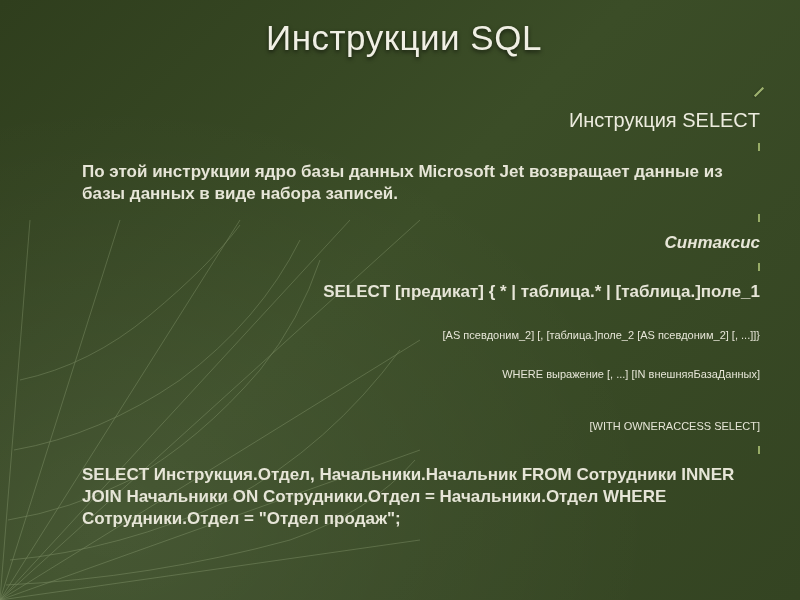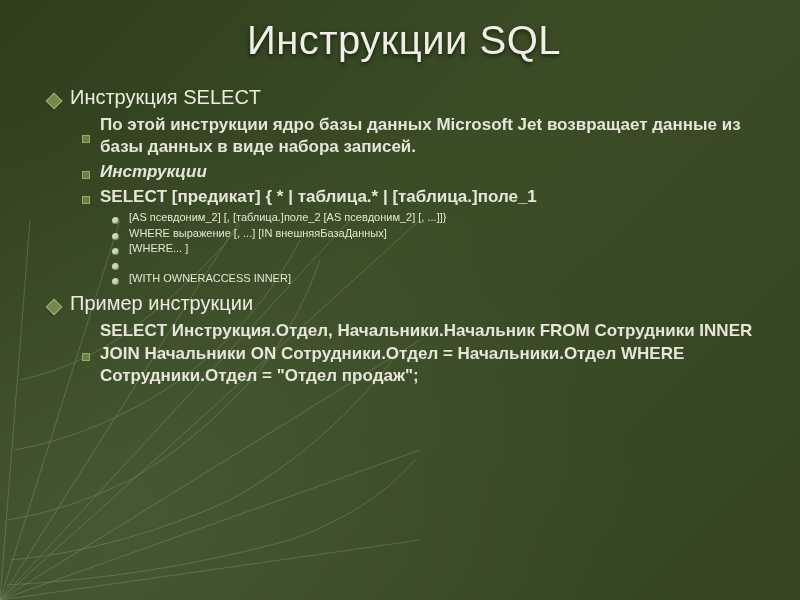--- a/index.html
+++ b/index.html
@@ -30,34 +30,35 @@
     stroke-width: 0.6;
     fill: none;
   }
   .slide {
     position: absolute; inset: 0;
     padding: 18px 40px 20px 48px;
   }
   h1.title {
     text-align: center;
     font-weight: 400;
-    font-size: 40px;
+    font-size: 35px;
     color: #f0efe4;
     text-shadow: 0 2px 4px rgba(0,0,0,0.6);
     margin-bottom: 22px;
     letter-spacing: 0.5px;
   }
   ul { list-style: none; }
   .lvl1 > li { margin-bottom: 6px; }
   .lvl1 > li > .row,
   .lvl2 > li > .row,
   .lvl3 > li > .row {
     display: flex;
-    align-items: center;
+    align-items: flex-end;
     gap: 10px;
+    flex-direction: column;
   }
   .bullet1 {
     flex: 0 0 12px; height: 12px;
     margin-top: 6px;
     background: #75894f;
     border: 1px solid #9cb06e;
     transform: rotate(45deg);
     box-shadow: 0 1px 2px rgba(0,0,0,0.4);
   }
   .bullet2 {
@@ -124,21 +125,21 @@
       <ul class="lvl2">
         <li>
           <div class="row">
             <span class="bullet2"></span>
             <span class="lvl2-text">По этой инструкции ядро базы данных Microsoft Jet возвращает данные из базы данных в виде набора записей.</span>
           </div>
         </li>
         <li>
           <div class="row">
             <span class="bullet2"></span>
-            <span class="lvl2-text italic">Инструкции</span>
+            <span class="lvl2-text italic">Синтаксис</span>
           </div>
         </li>
         <li>
           <div class="row">
             <span class="bullet2"></span>
             <span class="lvl2-text">SELECT [предикат] { * | таблица.* | [таблица.]поле_1</span>
           </div>
 
           <ul class="lvl3">
             <li>
@@ -149,44 +150,34 @@
             </li>
             <li>
               <div class="row">
                 <span class="bullet3"></span>
                 <span class="lvl3-text">WHERE выражение [, ...] [IN внешняяБазаДанных]</span>
               </div>
             </li>
             <li>
               <div class="row">
                 <span class="bullet3"></span>
-                <span class="lvl3-text">[WHERE... ]</span>
               </div>
             </li>
             <li>
               <div class="row">
                 <span class="bullet3"></span>
-              </div>
-            </li>
-            <li>
-              <div class="row">
-                <span class="bullet3"></span>
-                <span class="lvl3-text">[WITH OWNERACCESS INNER]</span>
+                <span class="lvl3-text">[WITH OWNERACCESS SELECT]</span>
               </div>
             </li>
           </ul>
         </li>
       </ul>
     </li>
 
     <li>
-      <div class="row">
-        <span class="bullet1"></span>
-        <span class="lvl1-text">Пример инструкции</span>
-      </div>
 
       <ul class="lvl2">
         <li>
           <div class="row">
             <span class="bullet2"></span>
             <span class="lvl2-text">SELECT Инструкция.Отдел, Начальники.Начальник FROM Сотрудники INNER JOIN Начальники ON Сотрудники.Отдел = Начальники.Отдел WHERE Сотрудники.Отдел = "Отдел продаж";</span>
           </div>
         </li>
       </ul>
     </li>

